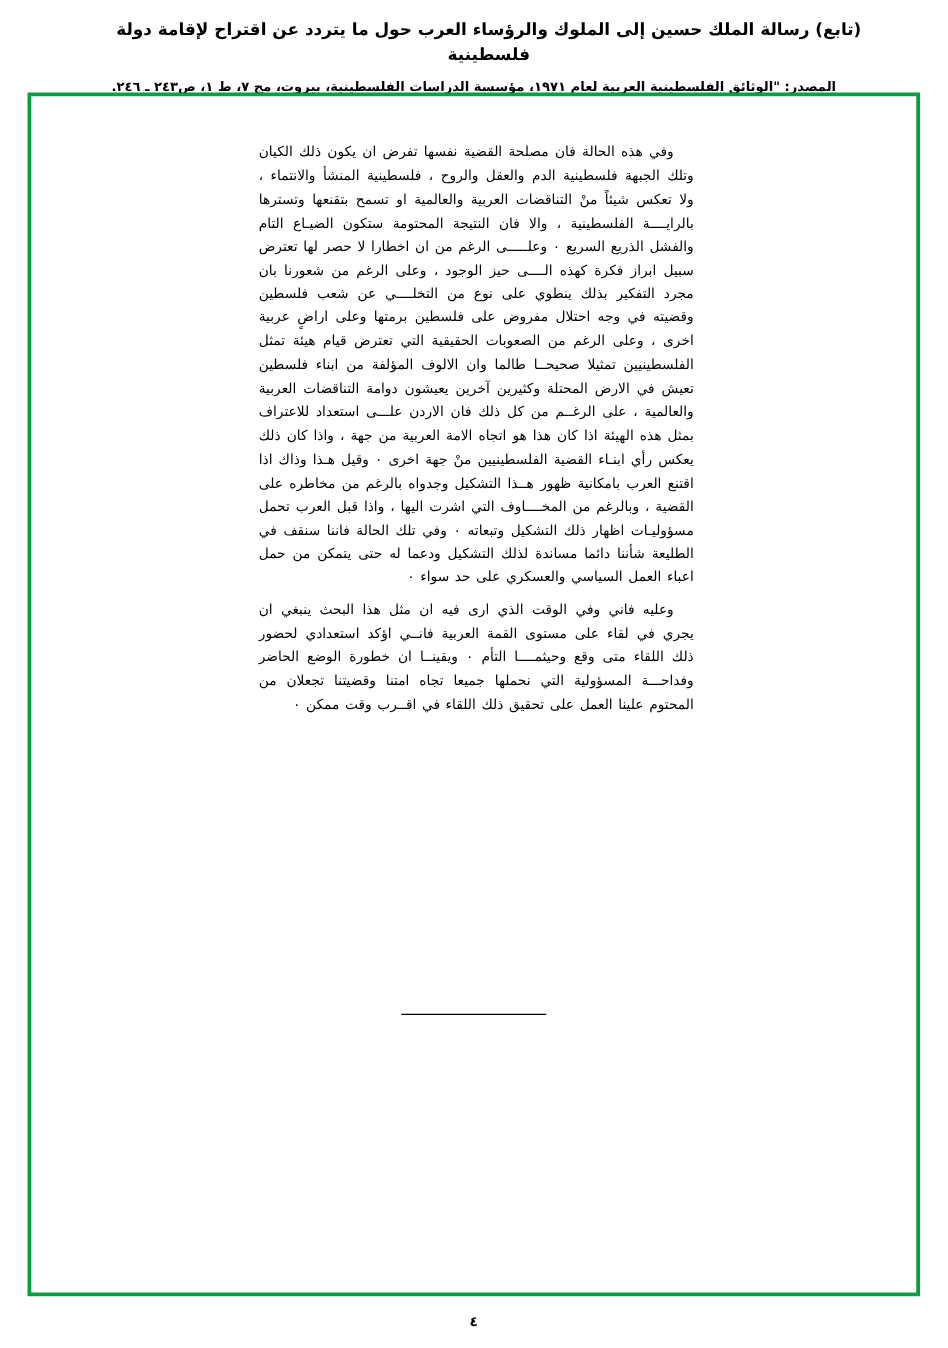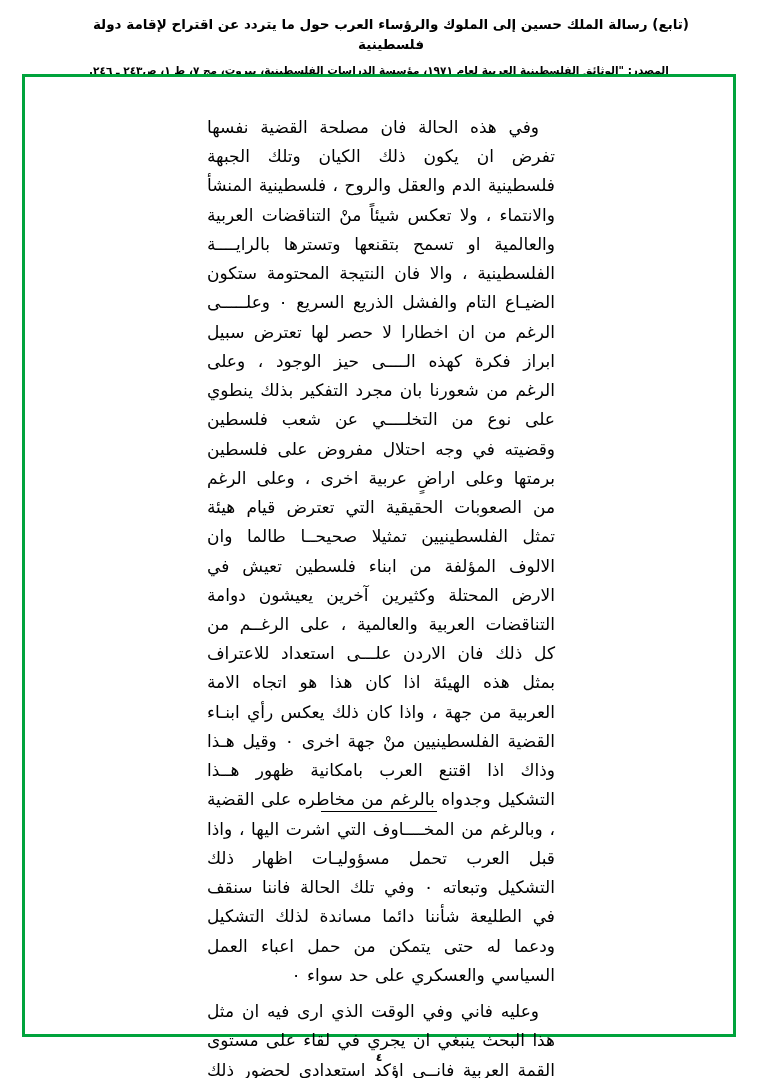--- a/index.html
+++ b/index.html
@@ -50,21 +50,21 @@
   .content {
     position: absolute;
     right: 178px;
     top: 36px;
     width: 348px;
     direction: rtl;
     text-align: justify;
     text-align-last: right;
   }
   .para {
-    font-size: 17px;
+    font-size: 11px;
     line-height: 1.72;
     margin: 0 0 7px 0;
     direction: rtl;
     text-align: justify;
     text-align-last: right;
     word-spacing: 1px;
   }
   .para.indent {
     text-indent: 16px;
   }

